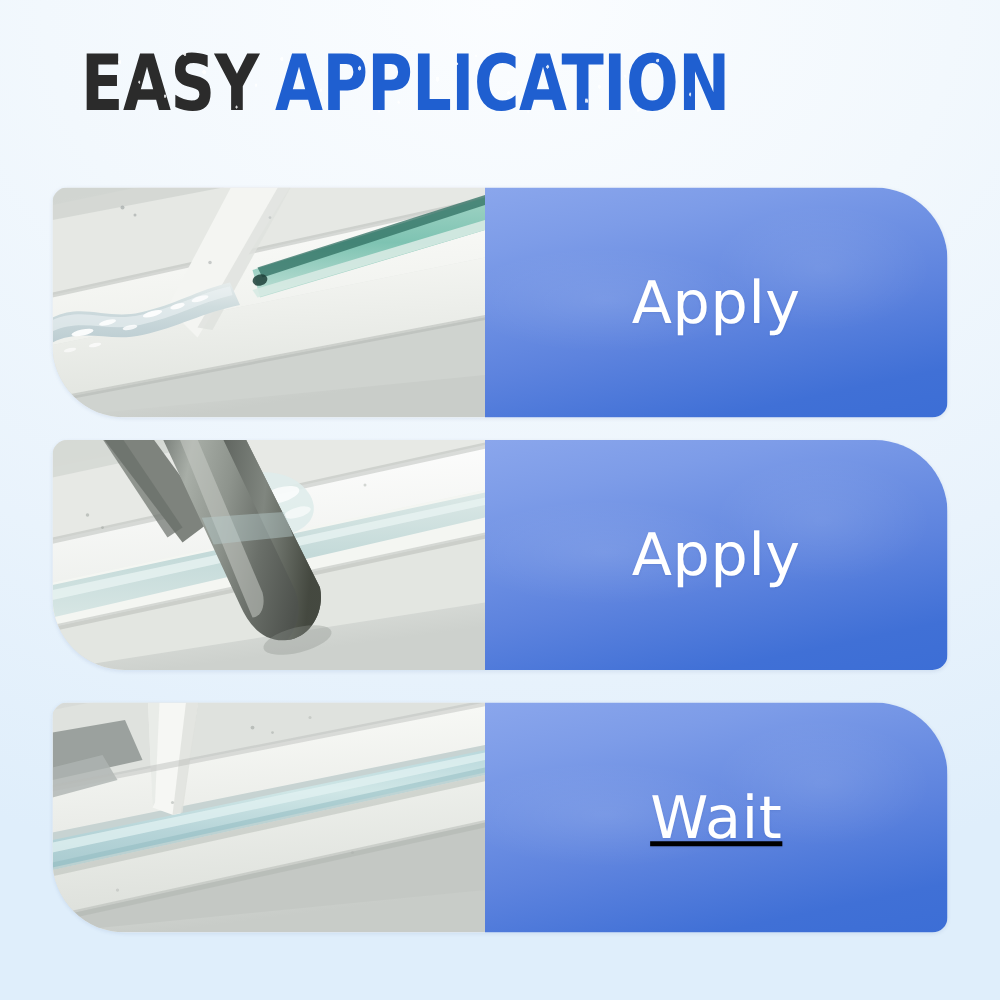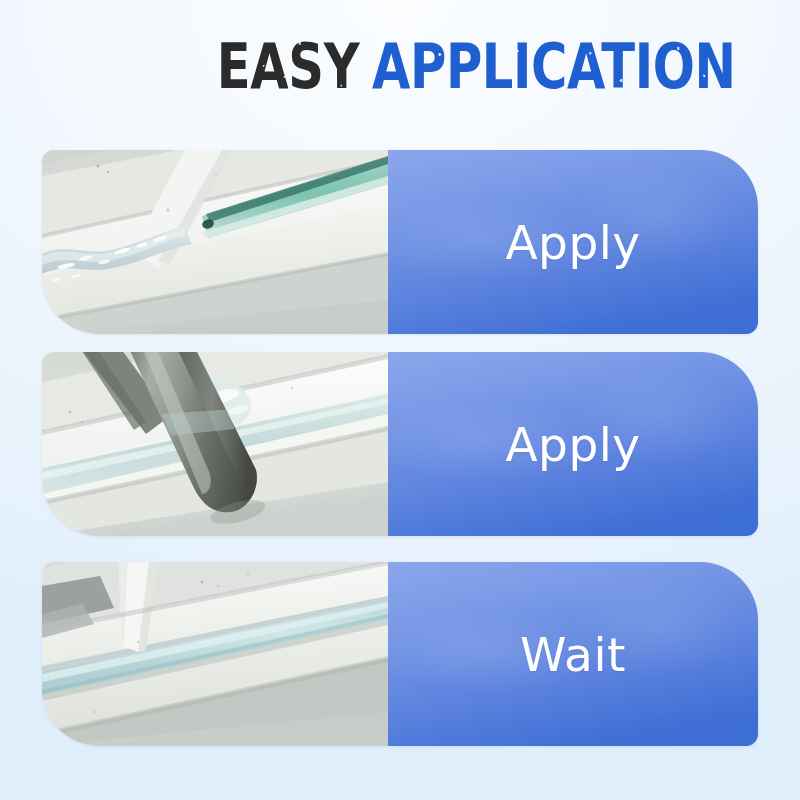--- a/index.html
+++ b/index.html
@@ -17,21 +17,21 @@
     background:
       radial-gradient(120% 90% at 50% 0%, #fbfdff 0%, #f2f8fd 38%, #e9f3fc 70%, #dfeefb 100%);
     overflow:hidden;
   }
 
   
   .title-wrap {
     position:absolute;
     left:0; top:36px;
     width:800px;
-    text-align:right;
+    text-align:left;
     line-height:1;
     user-select:none;
   }
   .title {
     display:inline-block;
     position:relative;
     font-family:"DejaVu Sans", sans-serif;
     font-size:62px;
     font-weight:700;
     letter-spacing:-0.5px;
@@ -83,21 +83,21 @@
     left:42px;
     width:716px;
     height:184px;
     display:flex;
     border-radius:12px 58px 12px 58px; 
     overflow:hidden;
     box-shadow:0 1px 3px rgba(60,90,150,0.10);
   }
   #card-0 { top:150px; }
   #card-1 { top:352px; }
-  #card-2 { top:562px; }
+  #card-2 { top:562px;text-decoration:underline; }
 
   .photo {
     position:relative;
     width:346px;
     height:100%;
     flex:0 0 346px;
     overflow:hidden;
     background:#e9ebe9;
   }
   .photo svg { display:block; width:100%; height:100%; }

